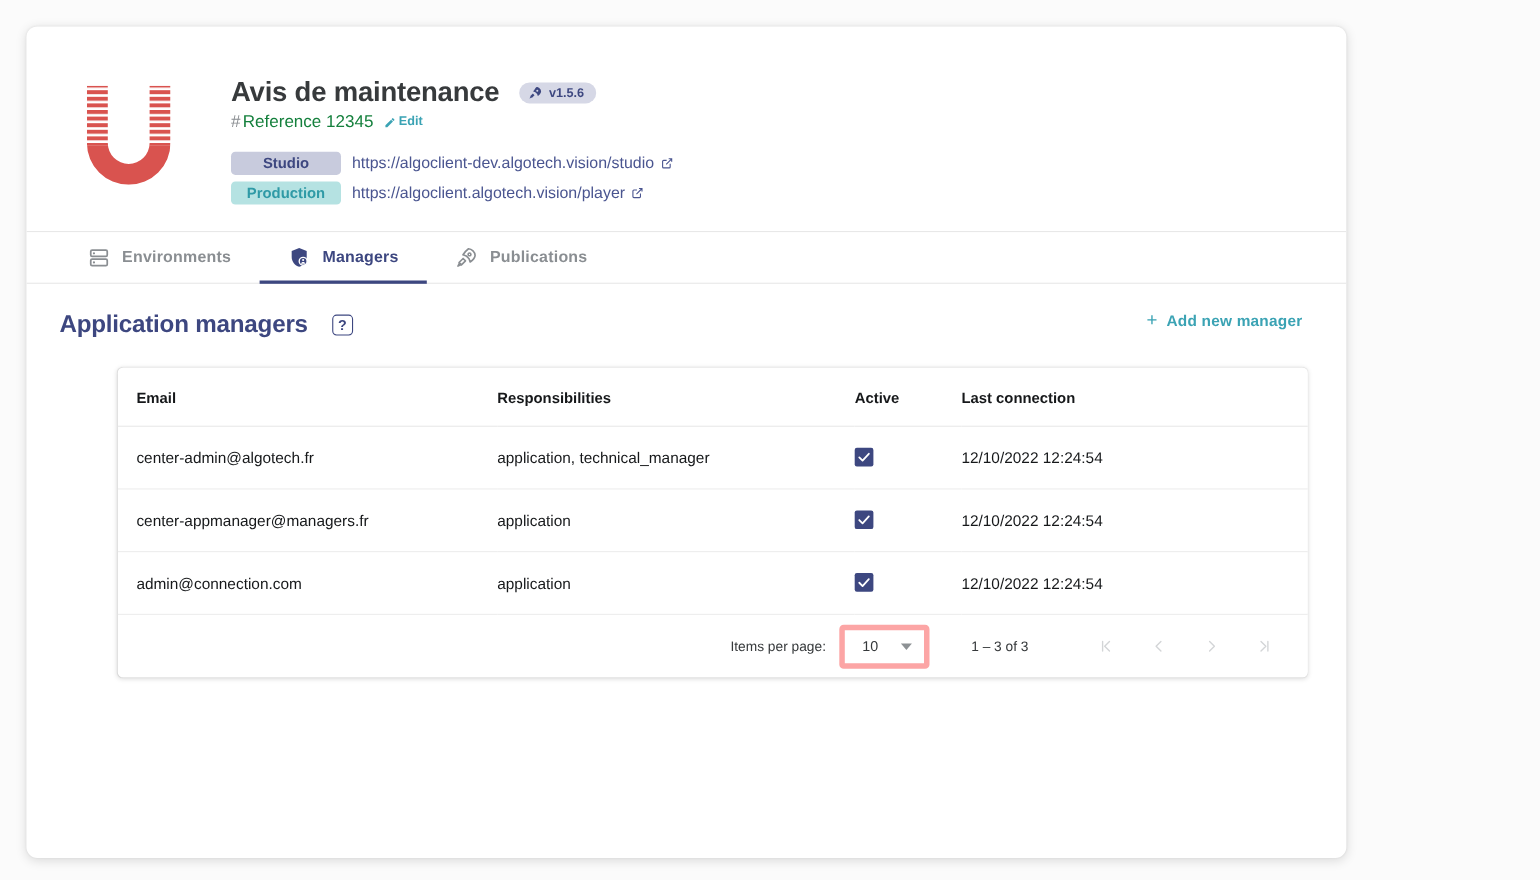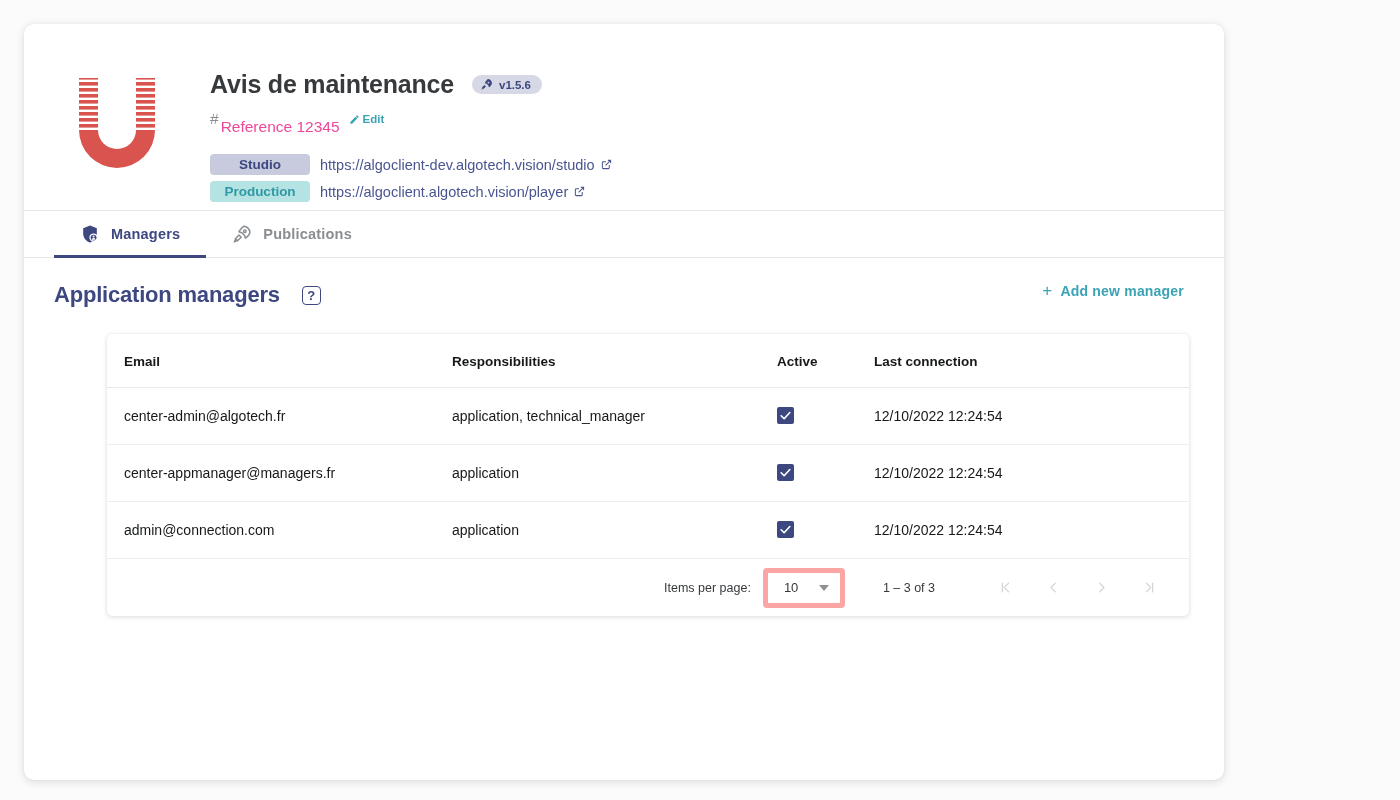--- a/index.html
+++ b/index.html
@@ -34,21 +34,21 @@
   }
   .version-badge {
     display: inline-flex; align-items: center; gap: 6px;
     background: #d6d8e6; color: #3d4780;
     border-radius: 11px; padding: 3px 11px 3px 8px;
     font-size: 11.5px; font-weight: bold;
   }
   .rocket-badge-icon { display: inline-block; width: 13px; height: 13px; }
 
   .ref-row { display: flex; align-items: center; gap: 9px; margin-top: 3px; }
-  .ref-text { font-size: 15.5px; color: #ec4899; margin-top: 16px; }
+  .ref-text { font-size: 15.5px; color: #15803d; }
   .hash-glyph { font-size: 15.5px; color: #8a8e92; }
   .edit-link { display: inline-flex; align-items: center; gap: 3px; color: #3ba3b4; font-size: 11.5px; font-weight: bold; cursor: pointer; }
   .pencil-icon { width: 11px; height: 11px; display: inline-block; }
 
   .env-list { margin-top: 18px; }
   .env-row { display: flex; gap: 10px; margin-bottom: 6px; }
   .env-chip {
     min-width: 100px; text-align: center;
     border-radius: 4px; padding: 3px 12px;
     font-size: 13.5px; font-weight: bold;
@@ -210,20 +210,28 @@
                 <path d="M18 13v6a2 2 0 0 1-2 2H5a2 2 0 0 1-2-2V8a2 2 0 0 1 2-2h6"></path>
                 <path d="M15 3h6v6M10 14L21 3"></path>
               </svg>
             </a>
           </div>
         </div>
       </div>
     </div>
 
     <div class="tabs">
+      <div class="tab">
+        <svg class="tab-icon" viewBox="0 0 24 24" fill="none" stroke="#8a8e92" stroke-width="1.9">
+          <rect x="3" y="4" width="18" height="7" rx="1.5"></rect>
+          <rect x="3" y="14" width="18" height="7" rx="1.5"></rect>
+          <path d="M6.5 7.5h.01M6.5 17.5h.01" stroke-linecap="round" stroke-width="2.4"></path>
+        </svg>
+        <span>Environments</span>
+      </div>
 
       <div class="tab active">
         <svg class="tab-icon" viewBox="0 0 24 24">
           <path d="M12 1.8L3.8 5v6.5c0 5 3.5 9.6 8.2 10.7 4.7-1.1 8.2-5.7 8.2-10.7V5L12 1.8z" fill="#3d4780"></path>
           <circle cx="16.3" cy="16.3" r="4.3" fill="#3d4780" stroke="#ffffff" stroke-width="1.5"></circle>
           <circle cx="16.3" cy="14.9" r="1.15" fill="#ffffff"></circle>
           <path d="M13.9 19c.3-1.4 1.2-2.1 2.4-2.1s2.1.7 2.4 2.1z" fill="#ffffff"></path>
         </svg>
         <span>Managers</span>
       </div>

